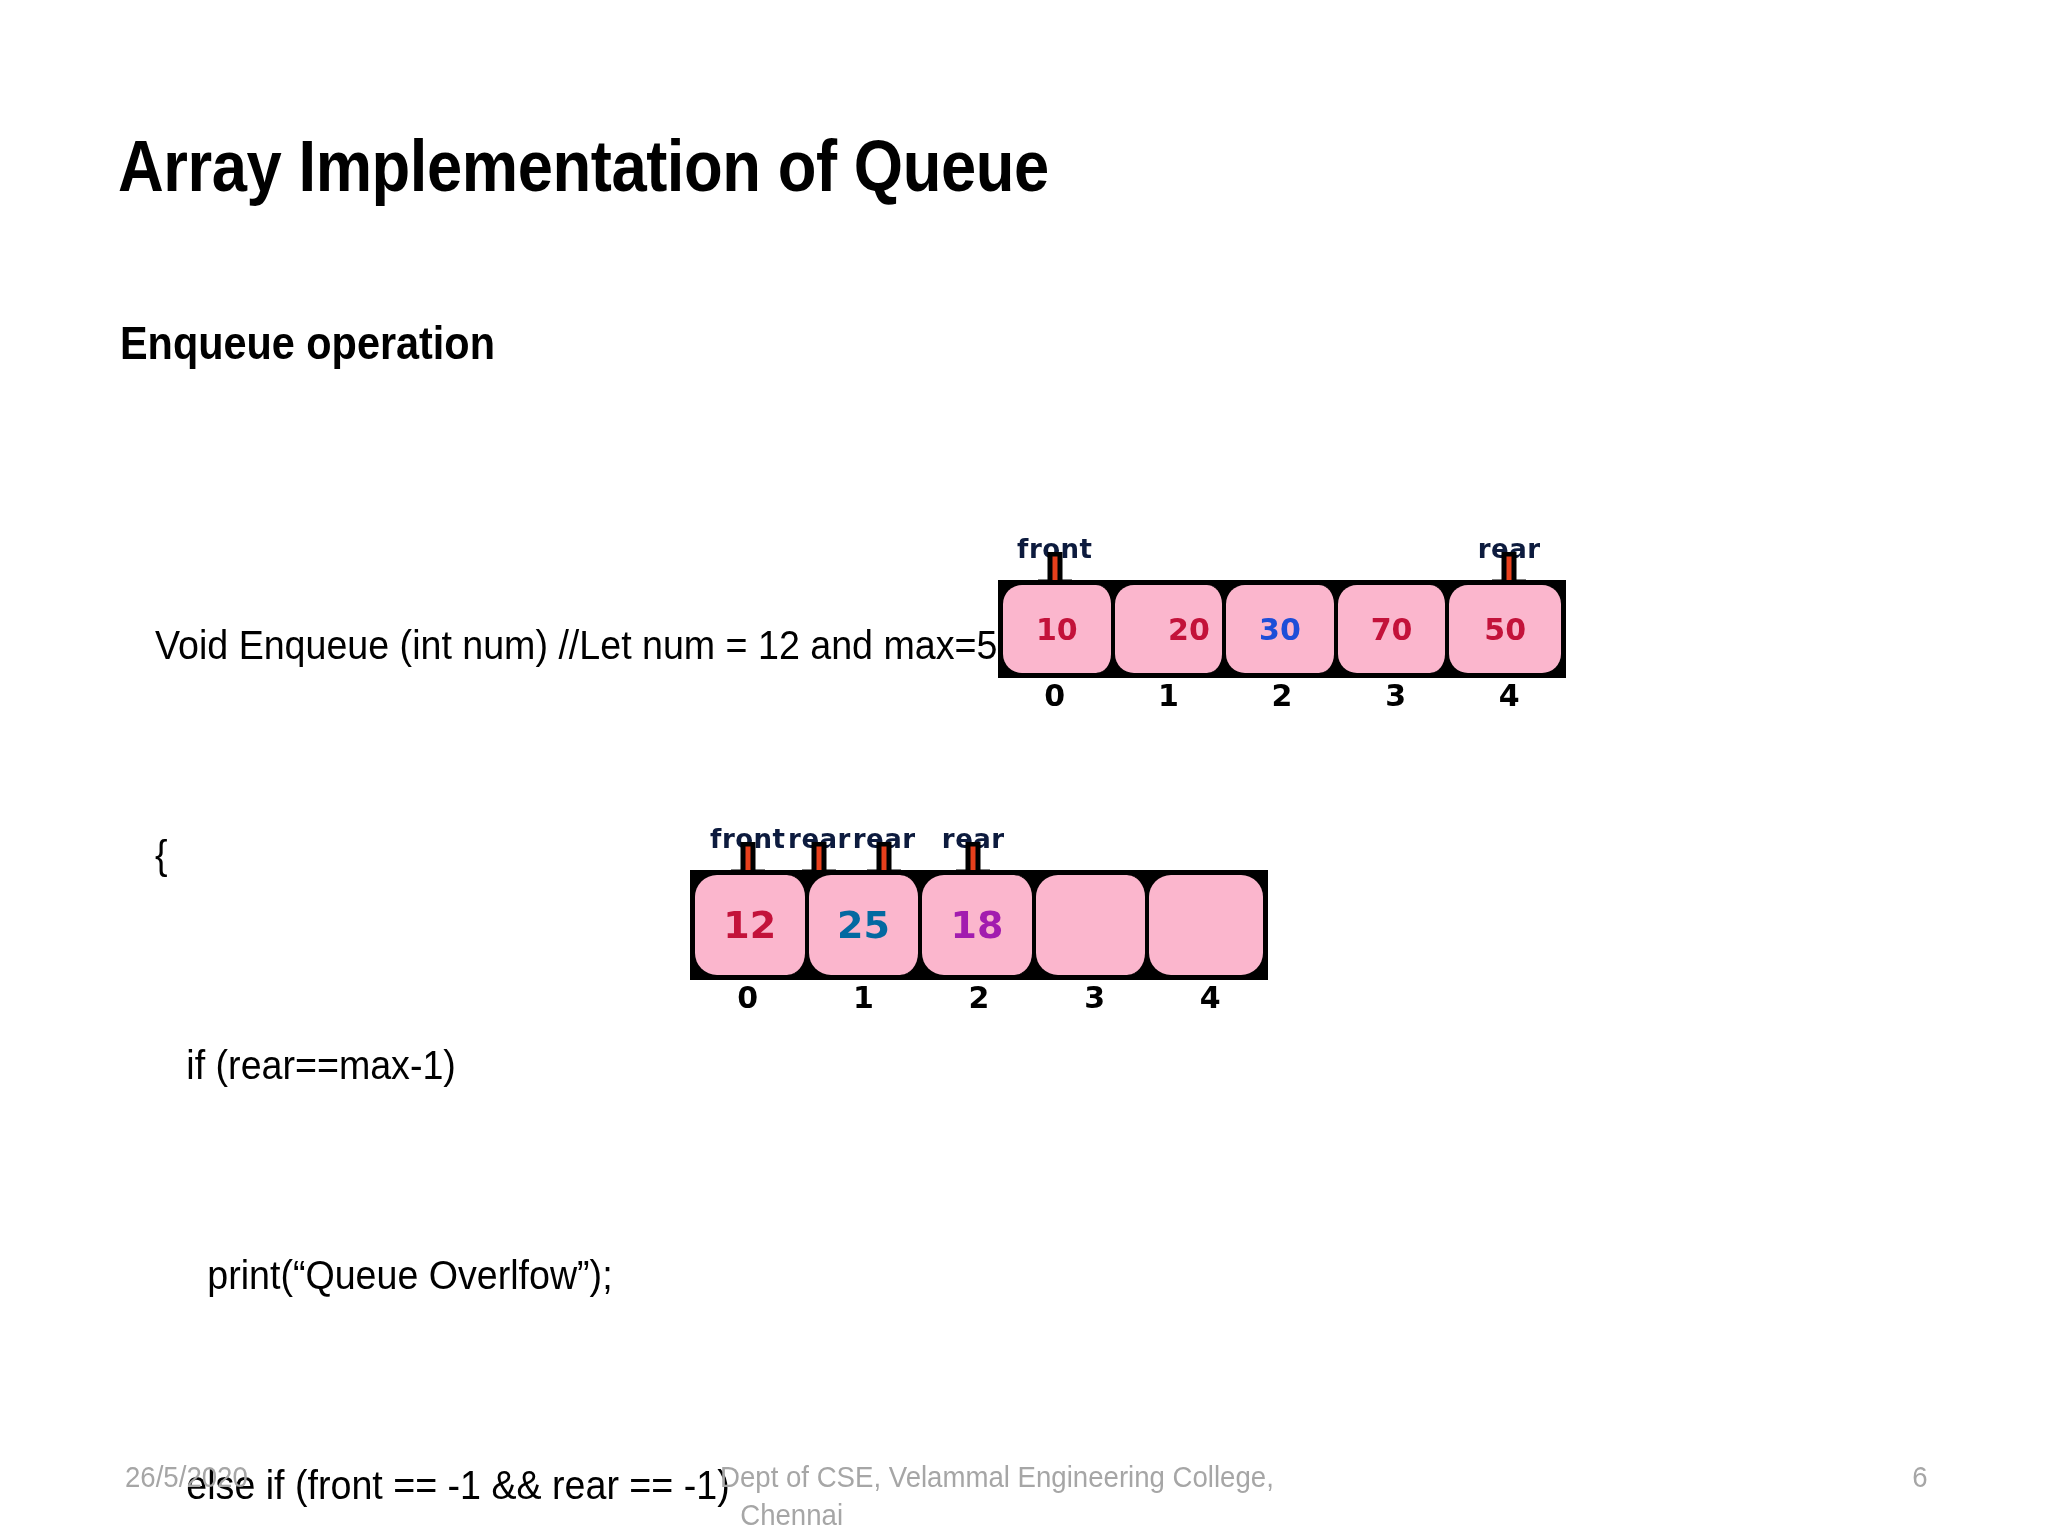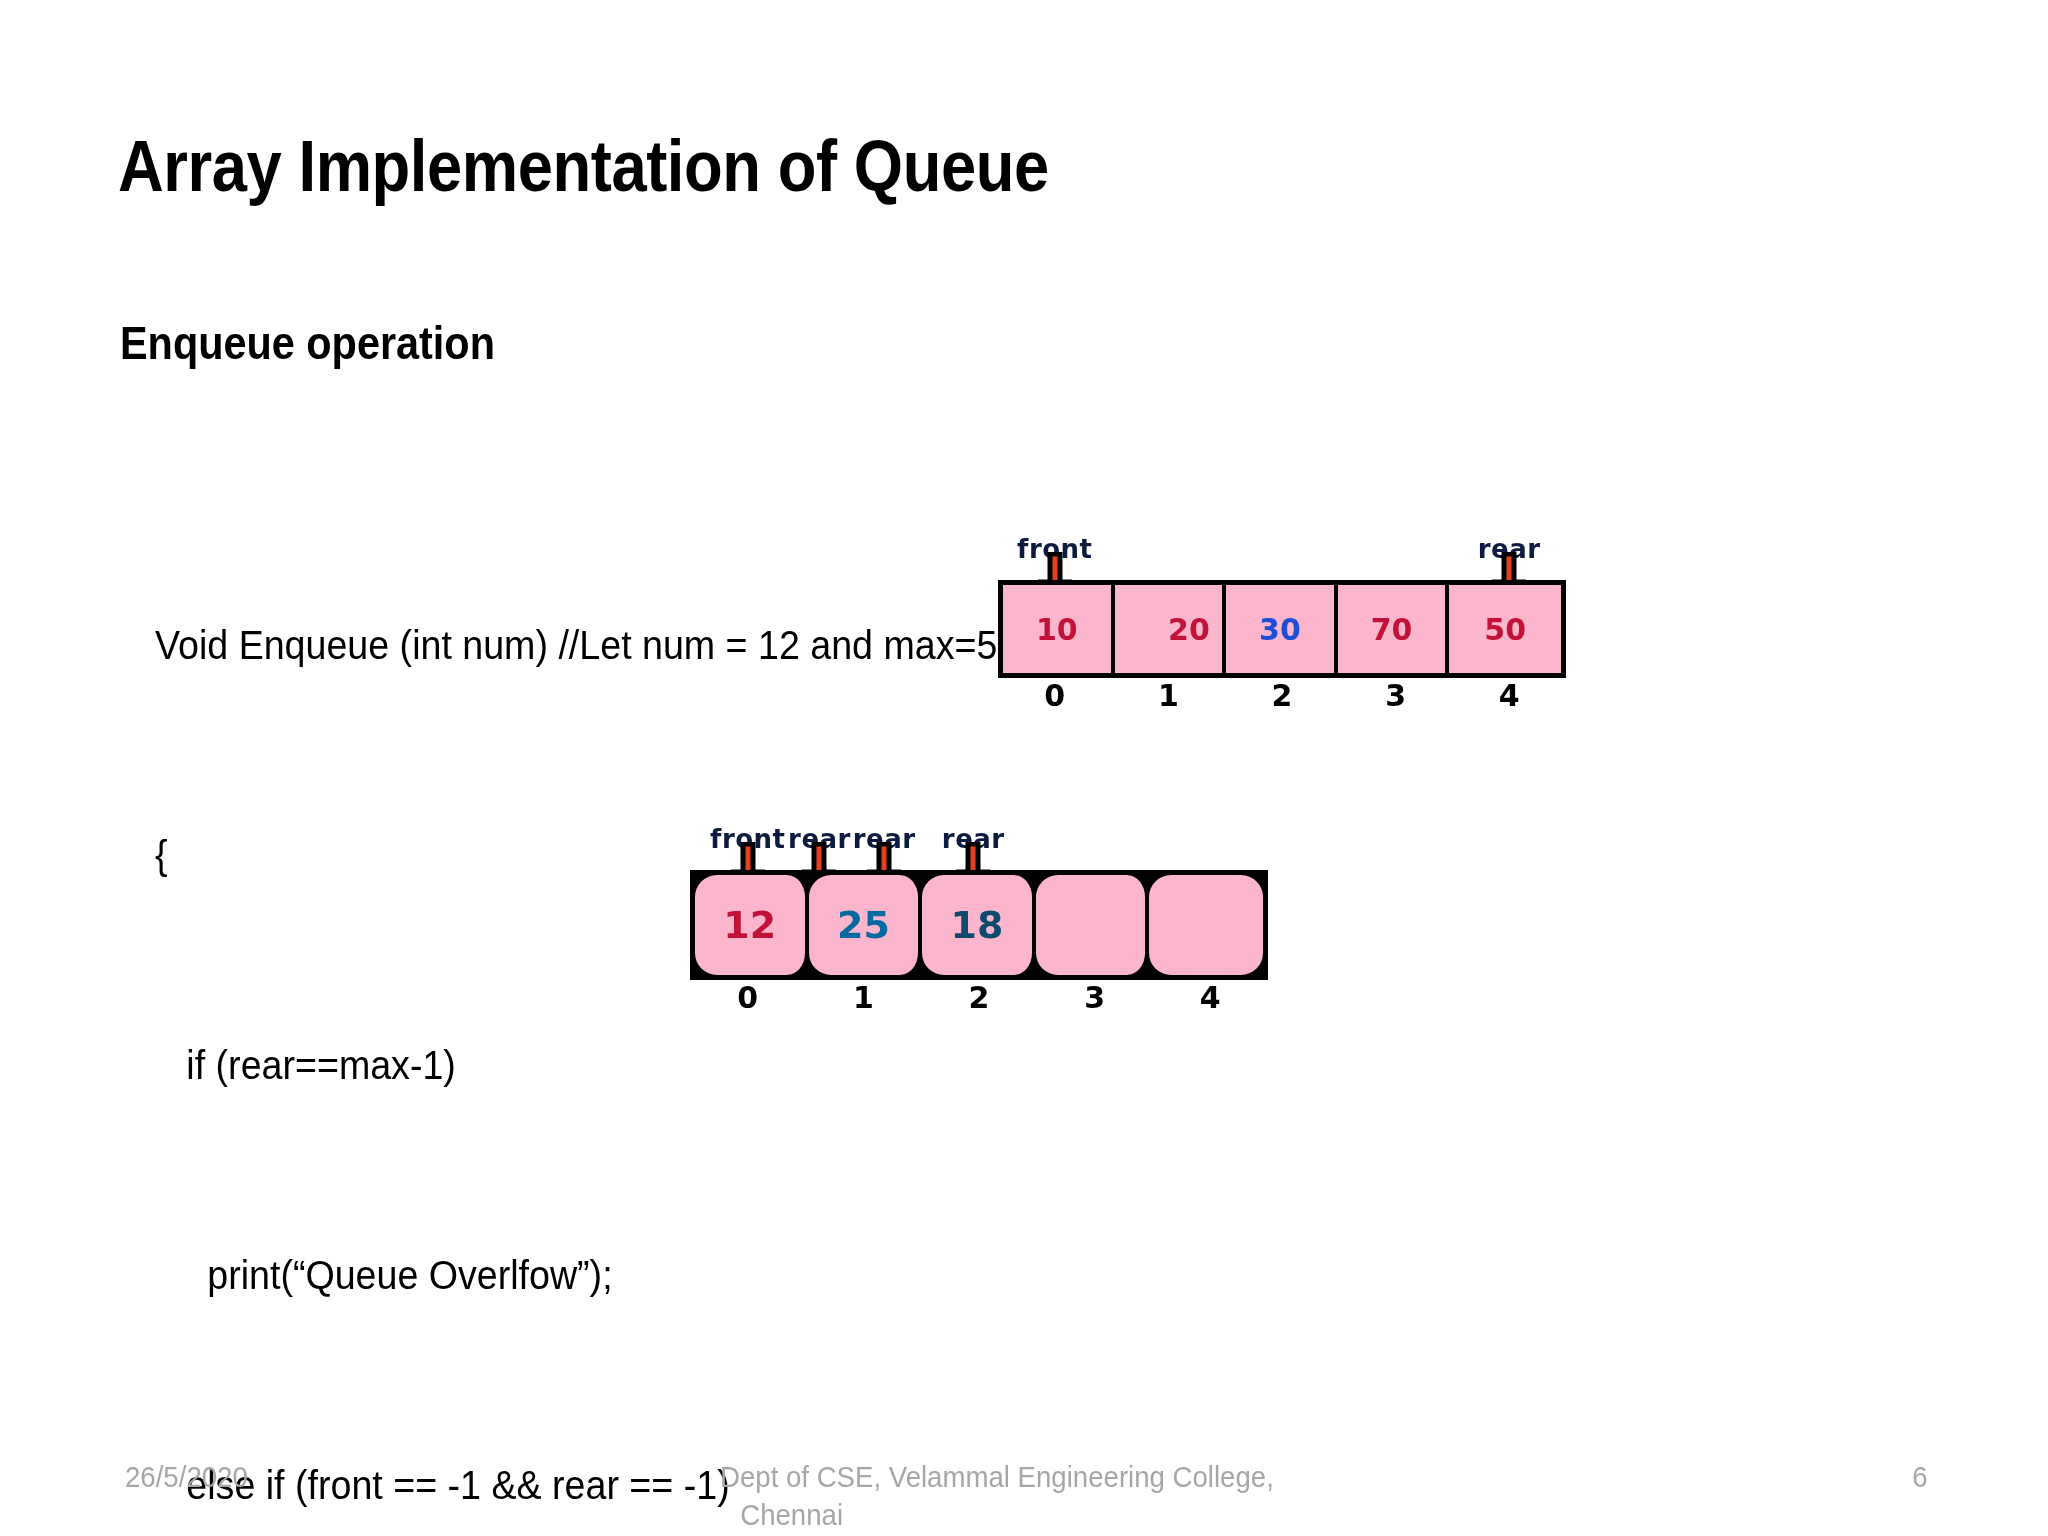--- a/index.html
+++ b/index.html
@@ -113,21 +113,21 @@
     transform: translateX(-50%);
     font-family: "DejaVu Sans", sans-serif;
     font-weight: bold;
     font-size: 30px;
     color: #000000;
   }
 
   
   #array-diagram-1 { left: 998px; top: 518px; }
   #array-diagram-1 .boxes-row { width: 568px; height: 98px; }
-  #array-diagram-1 .cell { width: 20%; font-size: 30px; }
+  #array-diagram-1 .cell { width: 20%; font-size: 30px; border-radius: 19px; }
   #array-diagram-1 .index-row { width: 568px; }
 
   
   #array-diagram-2 { left: 690px; top: 808px; }
   #array-diagram-2 .boxes-row { width: 578px; height: 110px; }
   #array-diagram-2 .cell { width: 20%; font-size: 38px; border-radius: 22px; }
   #array-diagram-2 .index-row { width: 578px; }
 
   
   .footer-text {
@@ -213,21 +213,21 @@
           <path d="M12 2 H22 V30 H32 L17 54 L2 30 H12 Z" fill="#e8401c" stroke="#000000" stroke-width="5" stroke-linejoin="miter"></path>
         </svg></div>
       <div class="ptr-label" style="left: 49%; color: rgb(13, 27, 62);">rear</div>
       <div class="ptr-arrow" style="left: 49%; top: 34px;"><svg width="34" height="56" viewBox="0 0 34 56">
           <path d="M12 2 H22 V30 H32 L17 54 L2 30 H12 Z" fill="#e8401c" stroke="#000000" stroke-width="5" stroke-linejoin="miter"></path>
         </svg></div>
     </div>
   <div class="boxes-row">
       <div class="cell" style="background: rgb(251, 182, 205); color: rgb(195, 18, 58);">12</div>
       <div class="cell" style="background: rgb(251, 182, 205); color: #0369a1;">25</div>
-      <div class="cell" style="background: rgb(251, 182, 205); color: #0c4a6e; text-align: center;">18</div>
+      <div class="cell" style="background: rgb(251, 182, 205); color: #a21caf; text-align: center;">18</div>
       <div class="cell" style="background: rgb(251, 182, 205); color: rgb(195, 18, 58);"></div>
       <div class="cell" style="background: rgb(251, 182, 205); color: rgb(195, 18, 58);"></div>
     </div>
   <div class="index-row">
       <div class="index-num" style="left: 10%;">0</div>
       <div class="index-num" style="left: 30%;">1</div>
       <div class="index-num" style="left: 50%;">2</div>
       <div class="index-num" style="left: 70%;">3</div>
       <div class="index-num" style="left: 90%;">4</div>
     </div>

